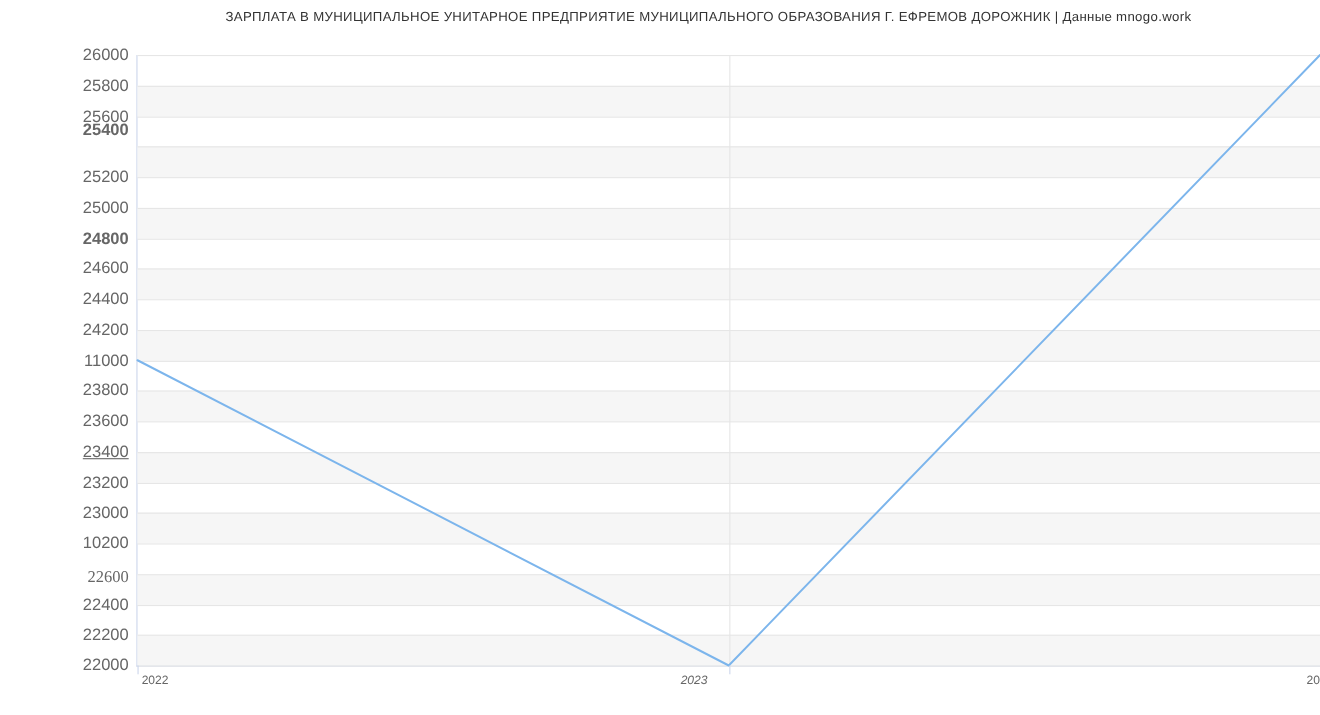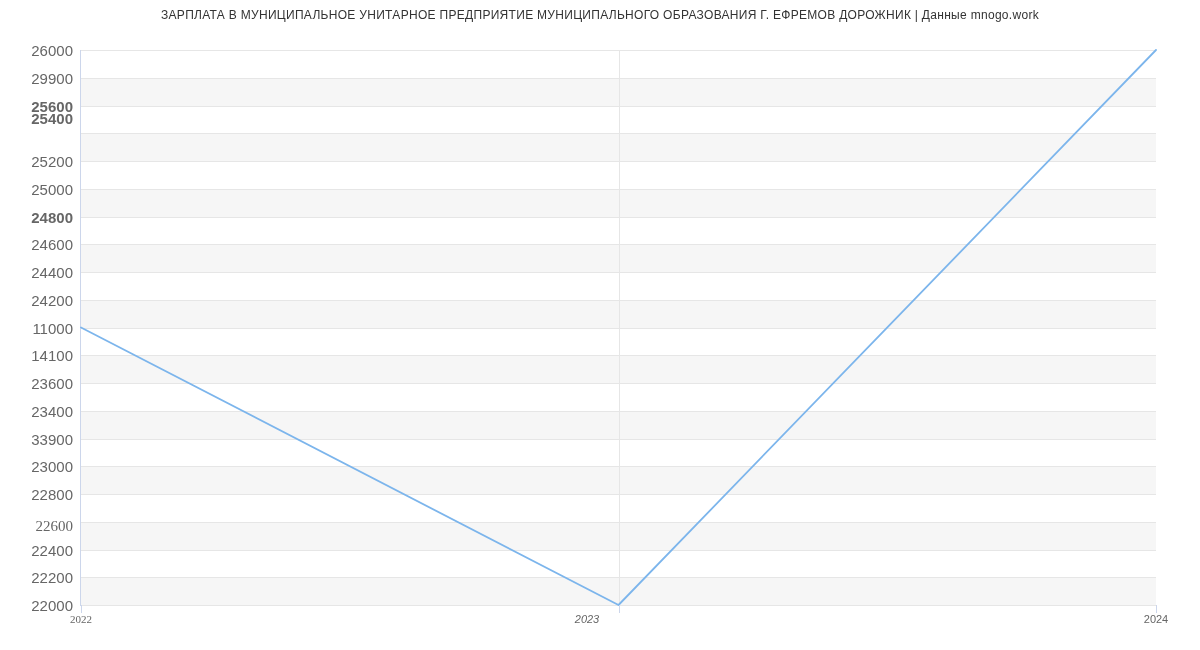--- a/index.html
+++ b/index.html
@@ -8,20 +8,21 @@
     width: 1200px;
     height: 650px;
     background: #fff;
     font-family: "Trebuchet MS", "Lucida Grande", "Lucida Sans Unicode", Verdana, Arial, sans-serif;
     color: #333;
   }
   .chart {
     position: relative;
     width: 1024px;
     height: 650px;
+    margin-left: 44px;
   }
   .title {
     position: absolute;
     top: 8px;
     left: 0;
     width: 1200px;
     text-align: center;
     font-size: 12px;
     font-weight: 400;
     color: #333;
@@ -135,37 +136,37 @@
       <div class="grid-h" style="top: 27.75px;"></div>
       <div class="grid-h" style="top: 0px;"></div>
       <div class="grid-v" style="left: 537.5px;"></div>
       <svg class="line" viewBox="0 0 1075 555" preserveAspectRatio="none">
       <path id="series-path" d="M0,277.5L537.5,555L1075,0"></path>
     </svg>
   <div class="tick-y" style="top: 555px;">22000</div>
       <div class="tick-y" style="top: 527.25px;">22200</div>
       <div class="tick-y" style="top: 499.5px;">22400</div>
       <div class="tick-y" style="top: 476px; font-family: Liberation Serif, serif;">22600</div>
-      <div class="tick-y" style="top: 444px;">22800</div>
+      <div class="tick-y" style="top: 444px;">10200</div>
       <div class="tick-y" style="top: 416.25px;">23000</div>
-      <div class="tick-y" style="top: 388.5px;">33900</div>
-      <div class="tick-y" style="top: 360.75px;">23400</div>
+      <div class="tick-y" style="top: 388.5px;">23200</div>
+      <div class="tick-y" style="top: 360.75px; text-decoration: underline;">23400</div>
       <div class="tick-y" style="top: 333px;">23600</div>
-      <div class="tick-y" style="top: 305.25px;">14100</div>
+      <div class="tick-y" style="top: 305.25px;">23800</div>
       <div class="tick-y" style="top: 277.5px;">11000</div>
       <div class="tick-y" style="top: 249.75px;">24200</div>
       <div class="tick-y" style="top: 222px;">24400</div>
       <div class="tick-y" style="top: 194.25px;">24600</div>
       <div class="tick-y" style="top: 166.5px; font-weight: bold;">24800</div>
       <div class="tick-y" style="top: 138.75px;">25000</div>
       <div class="tick-y" style="top: 111px;">25200</div>
       <div class="tick-y" style="top: 68px; font-weight: bold;">25400</div>
-      <div class="tick-y" style="top: 55.5px; font-weight: bold;">25600</div>
-      <div class="tick-y" style="top: 27.75px;">29900</div>
+      <div class="tick-y" style="top: 55.5px;">25600</div>
+      <div class="tick-y" style="top: 27.75px;">25800</div>
       <div class="tick-y" style="top: 0px;">26000</div>
       <div class="x-tick-mark" style="left: 0px;"></div>
-      <div class="tick-x" style="left: 0px; font-family: Liberation Serif, serif;">2022</div>
+      <div class="tick-x" style="left: 16px;">2022</div>
       <div class="x-tick-mark" style="left: 537.5px;"></div>
       <div class="tick-x" style="left: 506px; font-style: italic;">2023</div>
       <div class="x-tick-mark" style="left: 1075px;"></div>
       <div class="tick-x" style="left: 1075px;">2024</div>
     </div>
 </div>
 
 </body></html>

